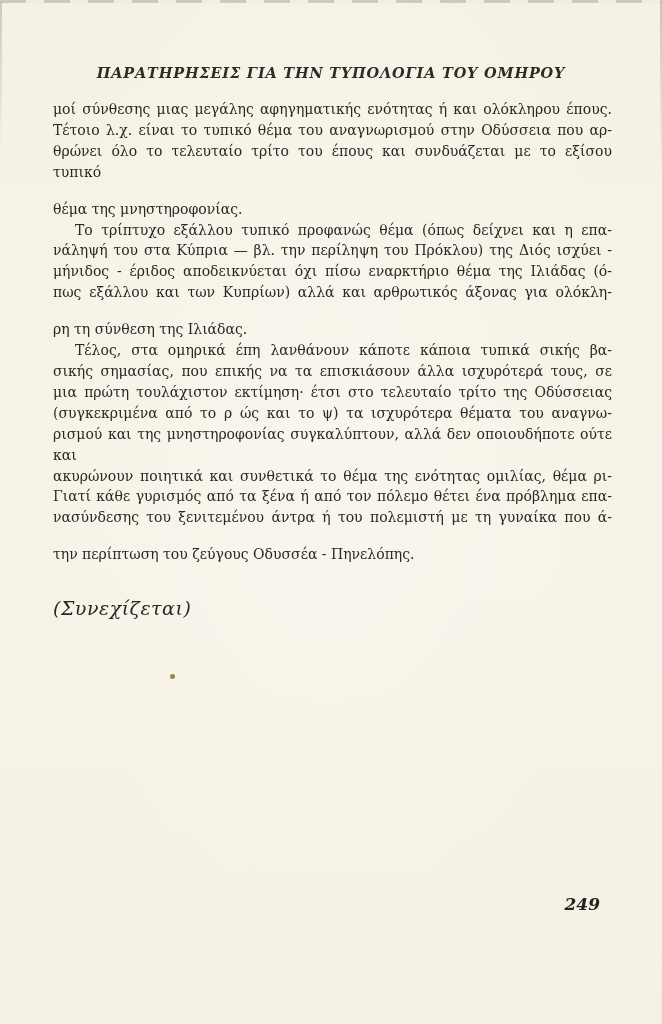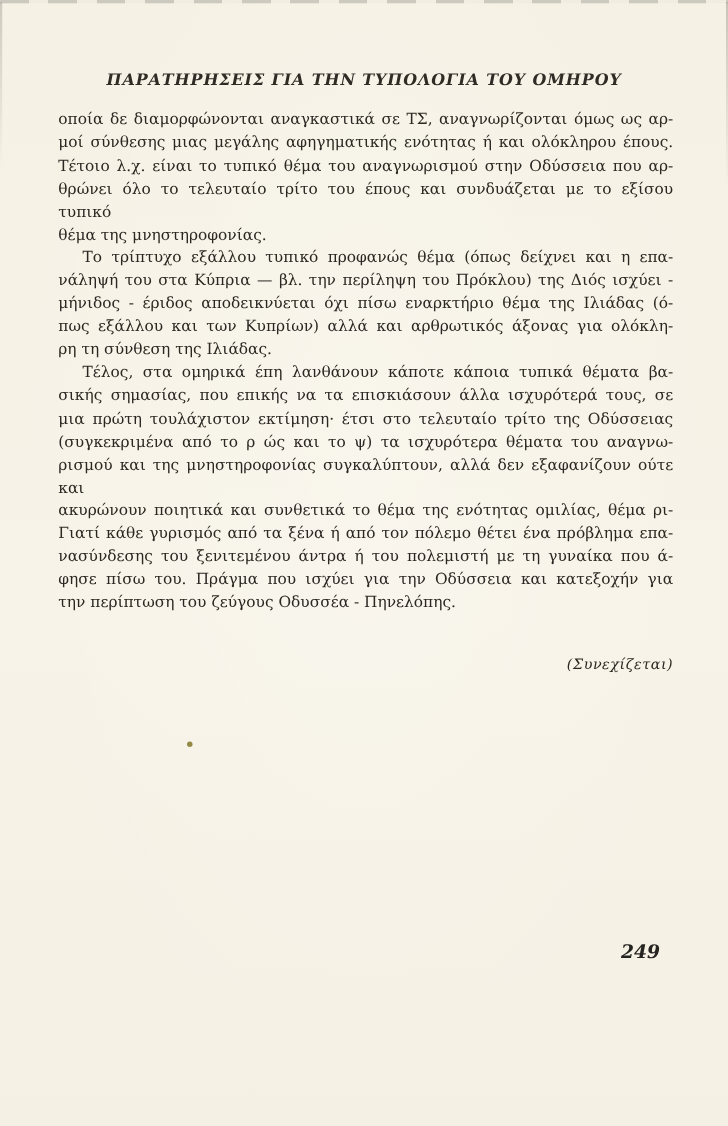--- a/index.html
+++ b/index.html
@@ -72,74 +72,72 @@
     line-height: 20.9px;
     color: #2b2823;
   }
   .line {
     text-align: justify;
     text-align-last: justify;
     white-space: normal;
   }
   .line.last {
     text-align-last: left;
+    margin-top: 16px;
   }
   .line.indent {
     text-indent: 22px;
   }
   .continuation {
     margin-top: 17px;
-    text-align: right;
     padding-right: 46px;
     font-style: italic;
-    font-size: 13px;
+    font-size: 19px;
     letter-spacing: 0.5px;
     color: #2b2823;
   }
   .page-number {
     position: absolute;
-    top: 856px;
+    top: 894px;
     right: 62px;
     font-weight: bold;
     font-style: italic;
     font-size: 17px;
     color: #262420;
   }
 </style>
 </head>
 <body>
 
 <div class="page">
   <div class="scan-edge-top"></div>
   <div class="scan-edge-left"></div>
   <div class="scan-edge-right"></div>
 
   <div class="running-head">ΠΑΡΑΤΗΡΗΣΕΙΣ ΓΙΑ ΤΗΝ ΤΥΠΟΛΟΓΙΑ ΤΟΥ ΟΜΗΡΟΥ</div>
 
   <div class="body-text">
 
-  <div class="line">οποία δε διαμορφώνονται αναγκαστικά σε ΤΣ, αναγνωρίζονται όμως ως αρ-</div>
       <div class="line">μοί σύνθεσης μιας μεγάλης αφηγηματικής ενότητας ή και ολόκληρου έπους.</div>
       <div class="line">Τέτοιο λ.χ. είναι το τυπικό θέμα του αναγνωρισμού στην Οδύσσεια που αρ-</div>
       <div class="line">θρώνει όλο το τελευταίο τρίτο του έπους και συνδυάζεται με το εξίσου τυπικό</div>
       <div class="line last">θέμα της μνηστηροφονίας.</div>
       <div class="line indent">Το τρίπτυχο εξάλλου τυπικό προφανώς θέμα (όπως δείχνει και η επα-</div>
       <div class="line">νάληψή του στα Κύπρια — βλ. την περίληψη του Πρόκλου) της Διός ισχύει -</div>
       <div class="line">μήνιδος - έριδος αποδεικνύεται όχι πίσω εναρκτήριο θέμα της Ιλιάδας (ό-</div>
       <div class="line">πως εξάλλου και των Κυπρίων) αλλά και αρθρωτικός άξονας για ολόκλη-</div>
       <div class="line last">ρη τη σύνθεση της Ιλιάδας.</div>
-      <div class="line indent">Τέλος, στα ομηρικά έπη λανθάνουν κάποτε κάποια τυπικά θέματα βα-</div>
+      <div class="line indent">Τέλος, στα ομηρικά έπη λανθάνουν κάποτε κάποια τυπικά σικής βα-</div>
       <div class="line">σικής σημασίας, που επικής να τα επισκιάσουν άλλα ισχυρότερά τους, σε</div>
       <div class="line">μια πρώτη τουλάχιστον εκτίμηση· έτσι στο τελευταίο τρίτο της Οδύσσειας</div>
       <div class="line">(συγκεκριμένα από το ρ ώς και το ψ) τα ισχυρότερα θέματα του αναγνω-</div>
-      <div class="line">ρισμού και της μνηστηροφονίας συγκαλύπτουν, αλλά δεν εξαφανίζουν ούτε και</div>
+      <div class="line">ρισμού και της μνηστηροφονίας συγκαλύπτουν, αλλά δεν οποιουδήποτε ούτε και</div>
       <div class="line">ακυρώνουν ποιητικά και συνθετικά το θέμα της ενότητας ομιλίας, θέμα ρι-</div>
       <div class="line">Γιατί κάθε γυρισμός από τα ξένα ή από τον πόλεμο θέτει ένα πρόβλημα επα-</div>
       <div class="line">νασύνδεσης του ξενιτεμένου άντρα ή του πολεμιστή με τη γυναίκα που ά-</div>
-      <div class="line">φησε πίσω του. Πράγμα που ισχύει για την Οδύσσεια και κατεξοχήν για</div>
       <div class="line last">την περίπτωση του ζεύγους Οδυσσέα - Πηνελόπης.</div>
     </div>
 
   <div class="continuation" style="position: absolute; left: 53px; width: 559px; top: 579.844px;">(Συνεχίζεται)</div>
 
   <div class="speck"></div>
 
   <div class="page-number">249</div>
 </div>
 

